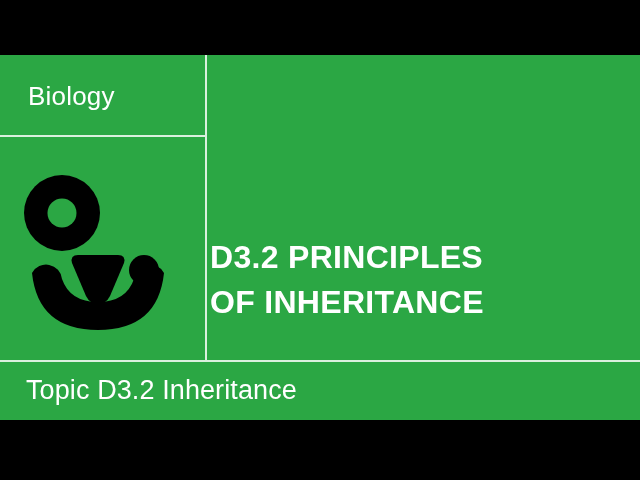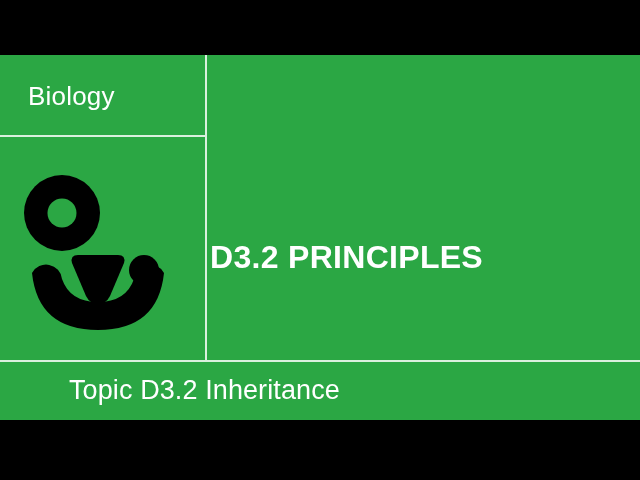--- a/index.html
+++ b/index.html
@@ -99,21 +99,20 @@
   
   #footer-topic {
     position: absolute;
     left: 26px;
     top: 319px;
     font-size: 27px;
     font-weight: 400;
     color: #ffffff;
     letter-spacing: .1px;
     line-height: 1.2;
-    margin-left: 43px;
   }
 </style>
 </head>
 <body>
 
 <div id="stage">
 
   <div class="bar bar-top"></div>
 
   <div id="slide">
@@ -149,20 +148,21 @@
                  Q 108 147 116 124
                  A 16 16 0 0 1 146 118
                  Q 140 175 80 175
                  Q 20 175 14 118
                  Z" fill="#000000"></path>
       </svg>
     </div>
 
     <div id="slide-title">
       <span class="title-line">D3.2 PRINCIPLES</span>
+      <span class="title-line">OF INHERITANCE</span>
     </div>
 
     <div id="footer-topic">Topic D3.2 Inheritance</div>
 
   </div>
 
   <div class="bar bar-bottom"></div>
 
 </div>
 

